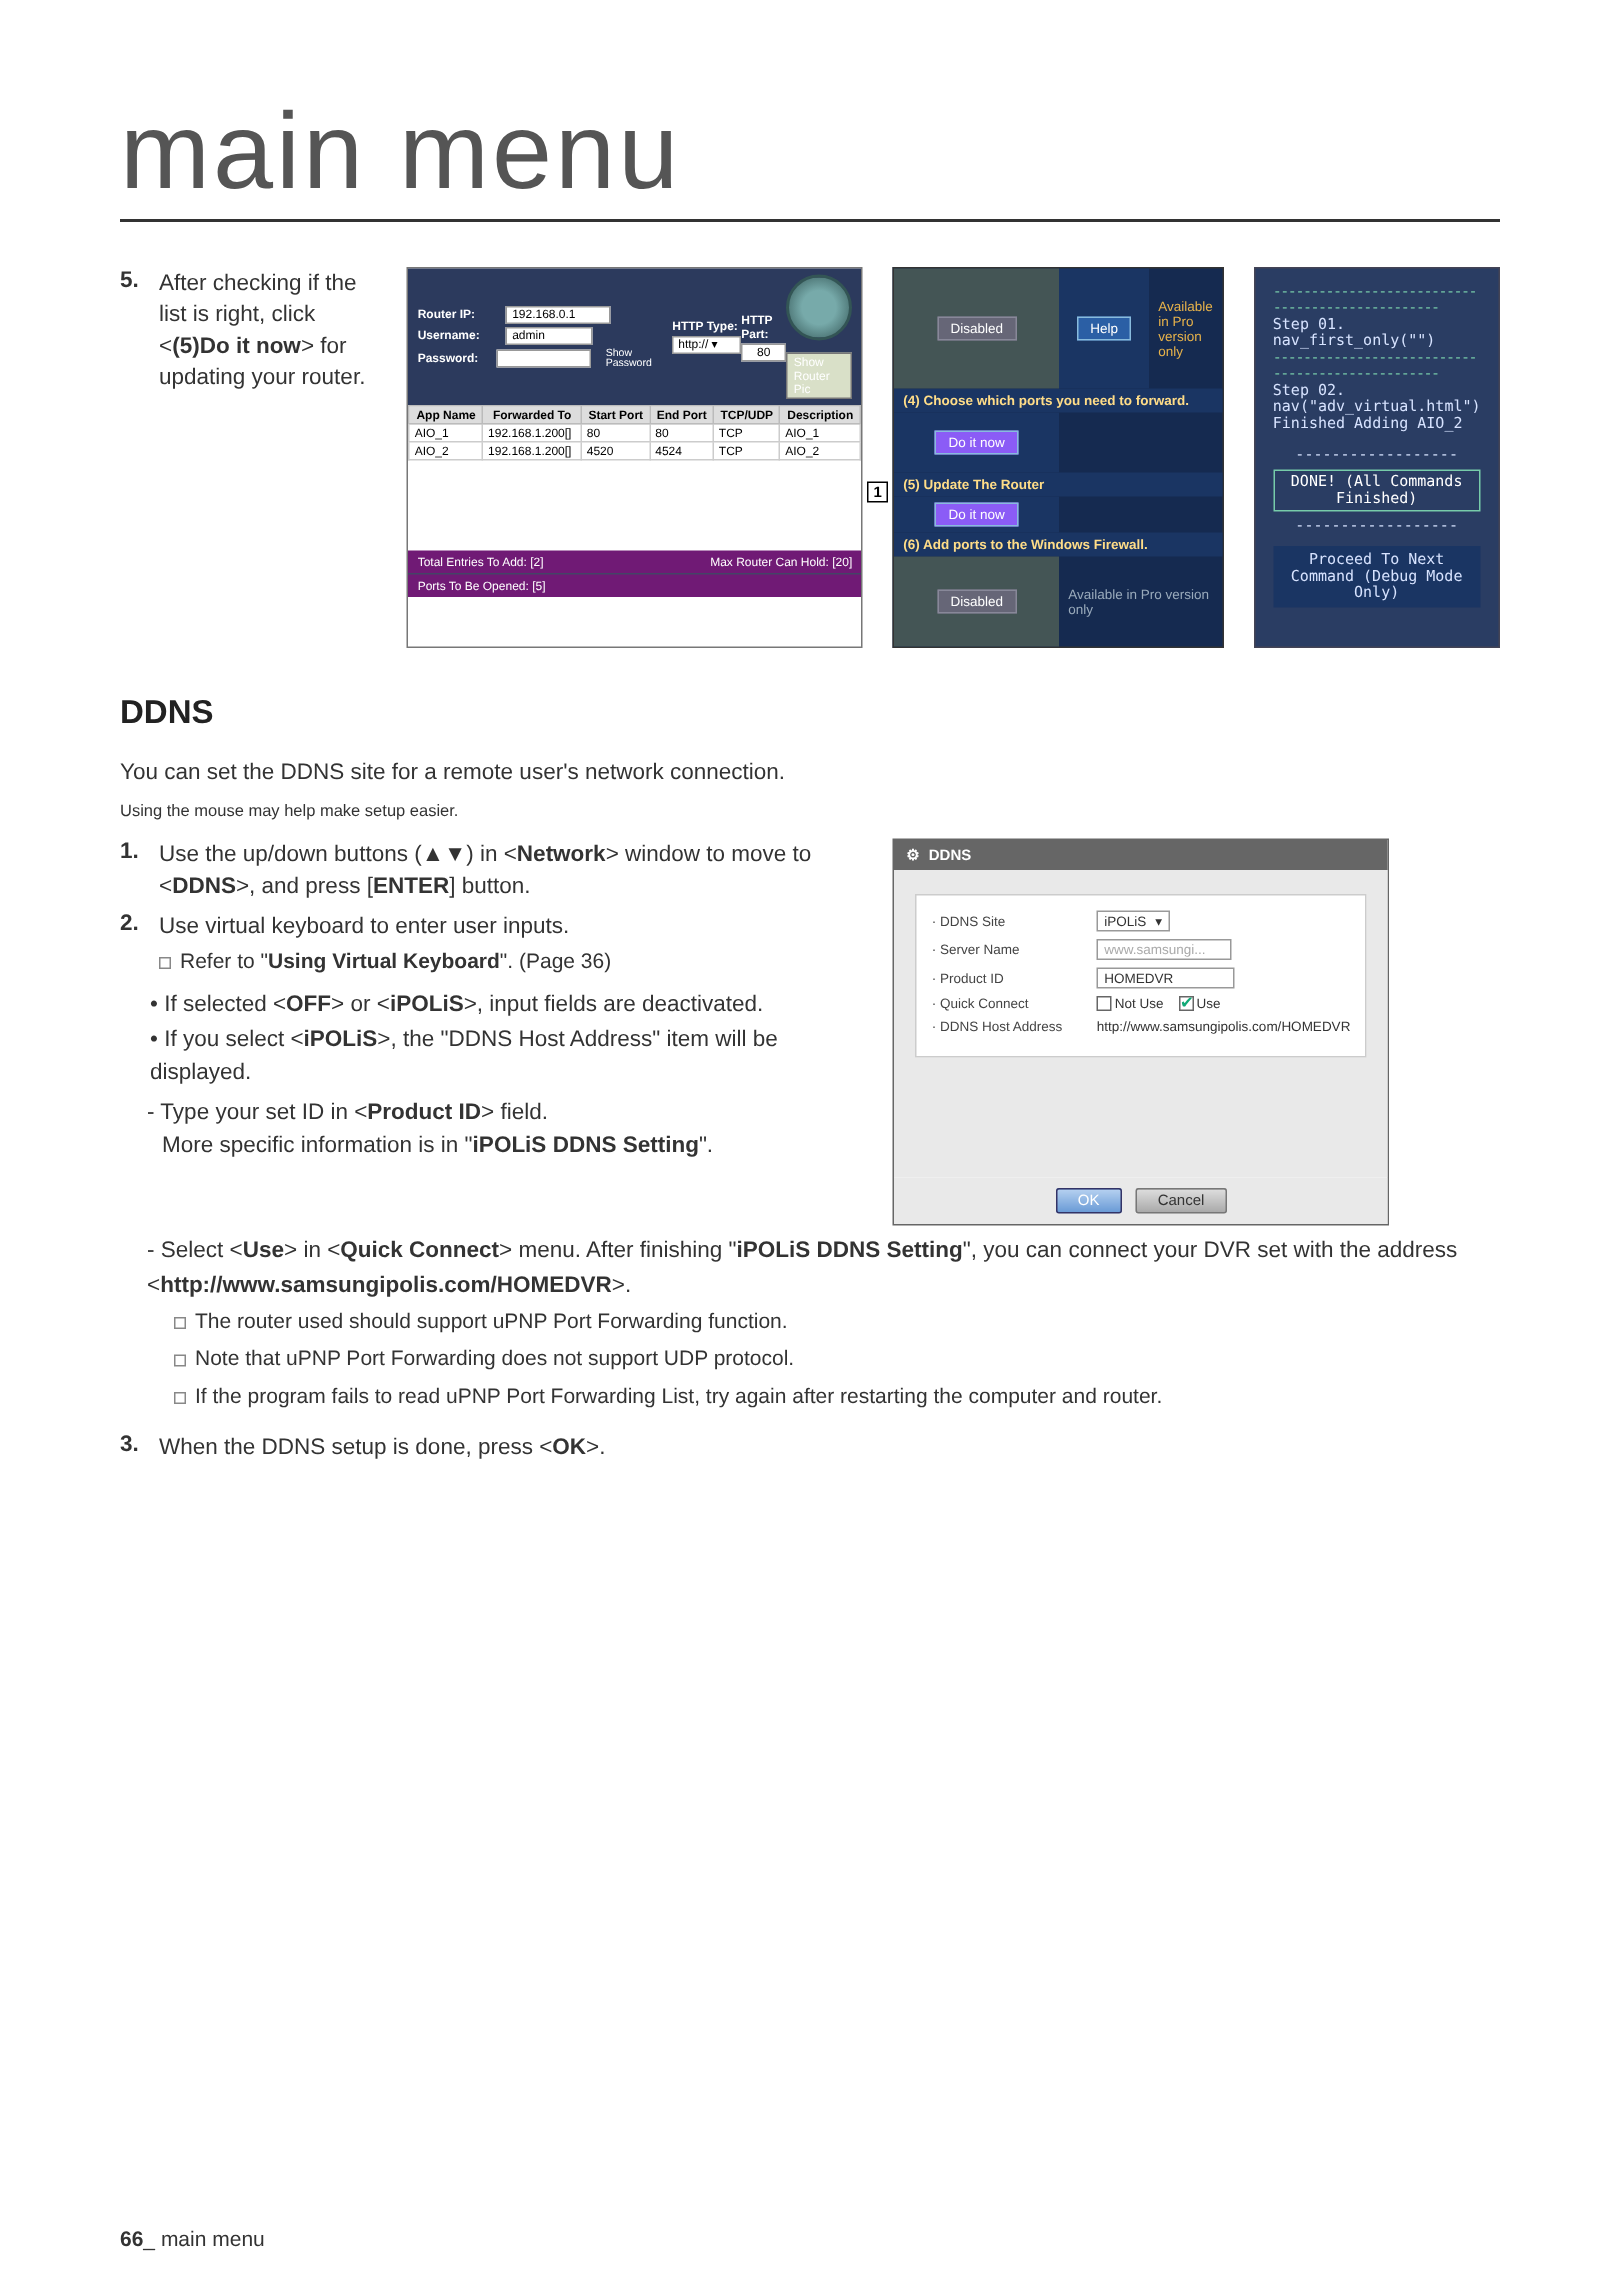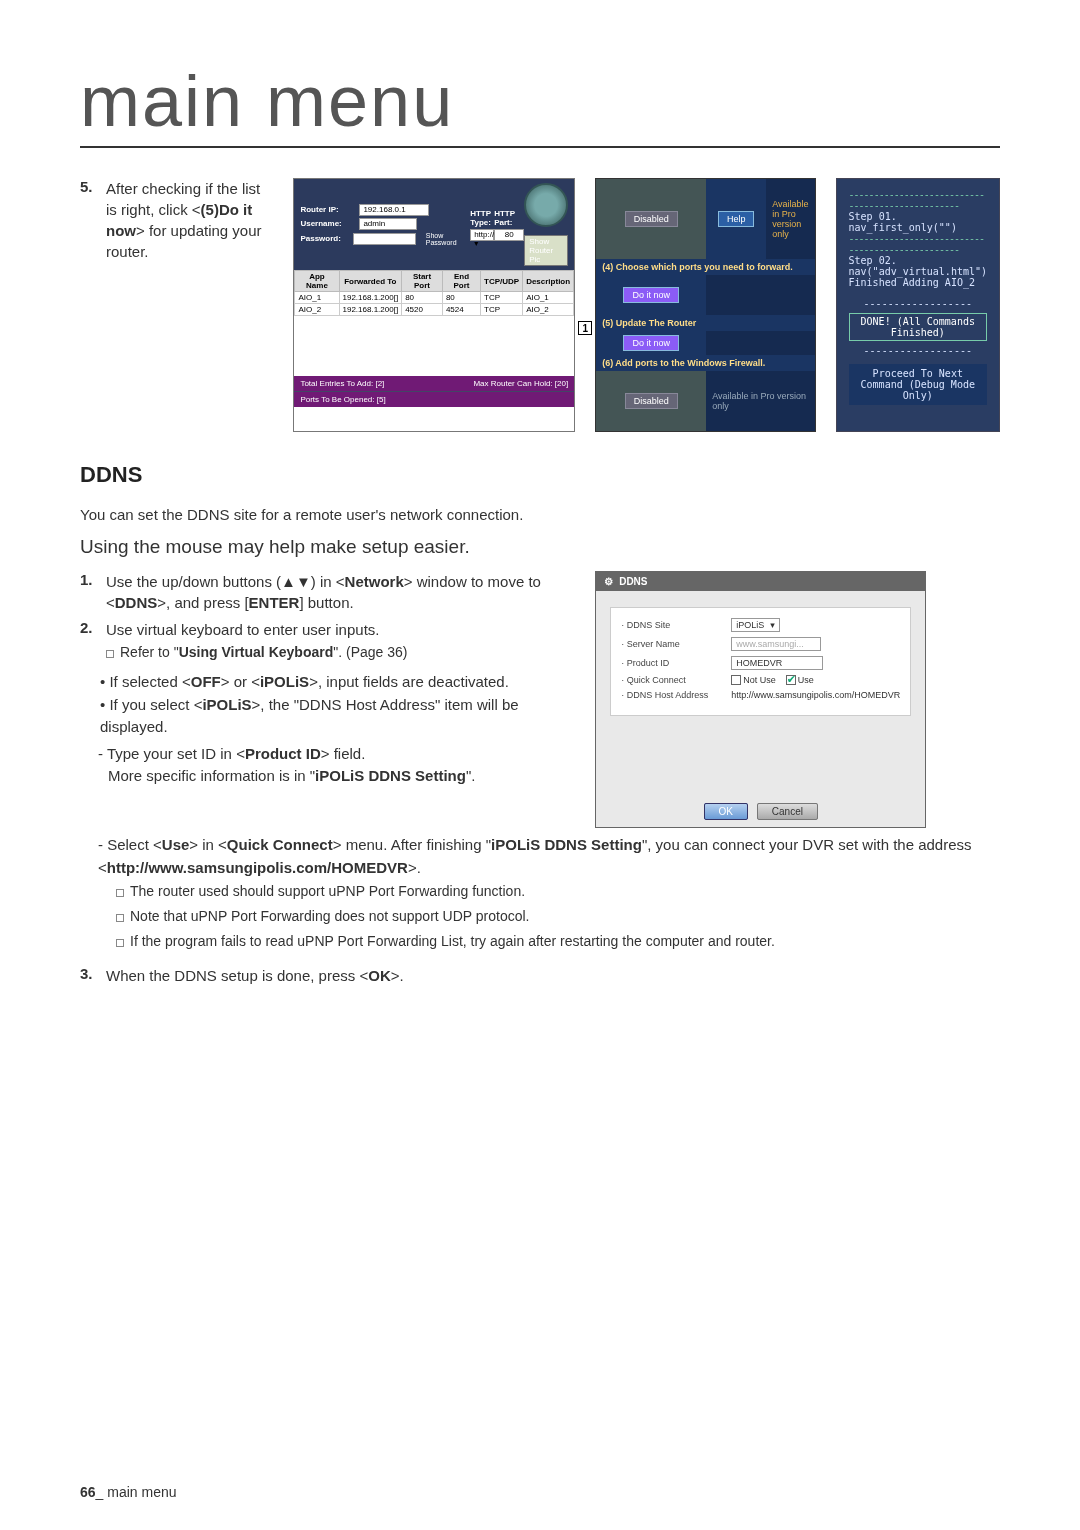--- a/index.html
+++ b/index.html
@@ -63,21 +63,21 @@
 
   
   .console-box { border:1px solid #445; background:#2a3d63; color:#d7e3ff; font-family:monospace; font-size:10px; padding:10px 12px; }
   .console-box .dash-line { color:#7ca; letter-spacing:-1px;}
   .console-box .boxed { color:#fff; border:1px solid #7ca; padding:2px 6px; display:inline-block; margin:4px 0;}
   .console-box .proceed-bar { background:#1a3563; color:#d7e3ff; text-align:center; padding:4px; margin-top:8px;}
 
   
   .section-heading { font-size:22px; font-weight:bold; margin:30px 0 16px 0; color:#222;}
   .body-text { font-size:15px; line-height:1.5; margin-bottom:6px; }
-  .body-small { font-size:19px; line-height:1.5; margin-bottom:10px; }
+  .body-small { font-size:11px; line-height:1.5; margin-bottom:10px; }
   ul.bullets { list-style:none; margin-left:20px; margin-top:4px; margin-bottom:4px;}
   ul.bullets > li::before { content:"• "; }
   ul.bullets > li { font-size:15px; line-height:1.5;}
   .sub-dash { margin-left:18px; font-size:15px; line-height:1.5;}
   .sub-dash::before { content:"- ";}
   .square-bullet { margin-left:36px; font-size:14px; line-height:1.8; }
   .square-bullet .sq { display:inline-block; width:8px; height:8px; border:1px solid #888; margin-right:6px; position:relative; top:1px;}
 
   
   .ddns-box { border:1px solid #666; background:#fff; font-size:10px; color:#333; }
@@ -131,21 +131,21 @@
               <span class="rh-label">Password:</span>
               <span class="rh-input" style="width:70px"></span>
               <span style="margin-left:6px;font-size:7px">Show Password</span>
             </div>
         </div>
         <div class="rh-left" style="margin-left:auto">
           <div class="rh-row">
               <span style="font-size:8px;font-weight:bold">HTTP Type:</span>
             </div>
           <div class="rh-row">
-              <span class="rh-input" style="width:24px">http:// ▾</span>
+              <span class="rh-input" style="width:46px">http:// ▾</span>
             </div>
         </div>
         <div class="rh-left">
           <div class="rh-row">
               <span style="font-size:8px;font-weight:bold">HTTP Part:</span>
             </div>
           <div class="rh-row">
               <span class="rh-input" style="width:30px;text-align:center">80</span>
             </div>
         </div>

